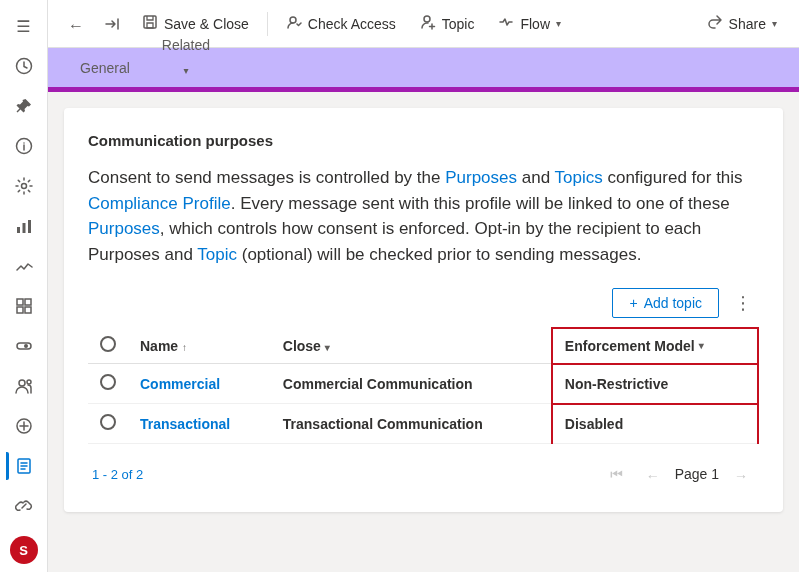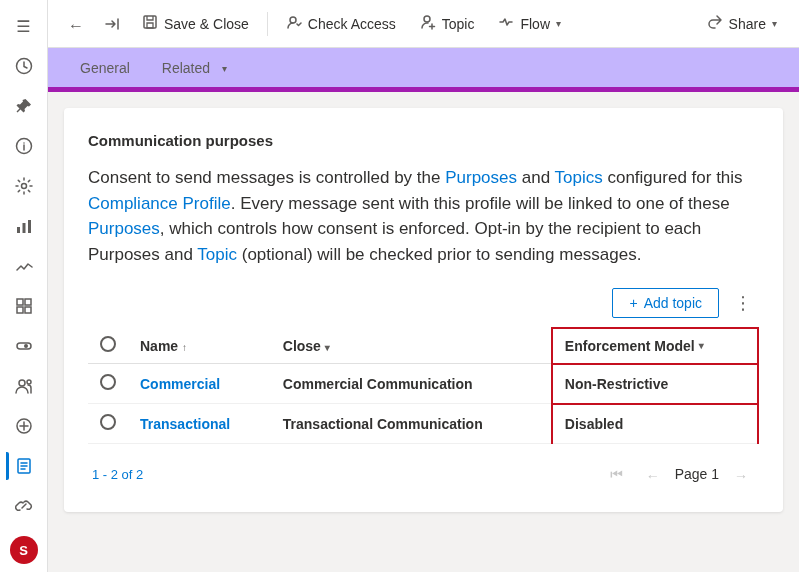--- a/index.html
+++ b/index.html
@@ -138,20 +138,21 @@
       border-bottom: 2px solid #0078d4;
       border: 2px solid #c50f1f;
       border-radius: 2px;
       margin-bottom: -1px;
       padding: 8px 14px;
     }
     .tab-related {
       display: flex;
       align-items: center;
       gap: 12px;
+      flex-direction: column;
     }
 
     
     .card {
       background: #fff;
       border-radius: 4px;
       padding: 24px;
       margin-top: 16px;
       box-shadow: 0 1px 3px rgba(0,0,0,0.1);
     }

